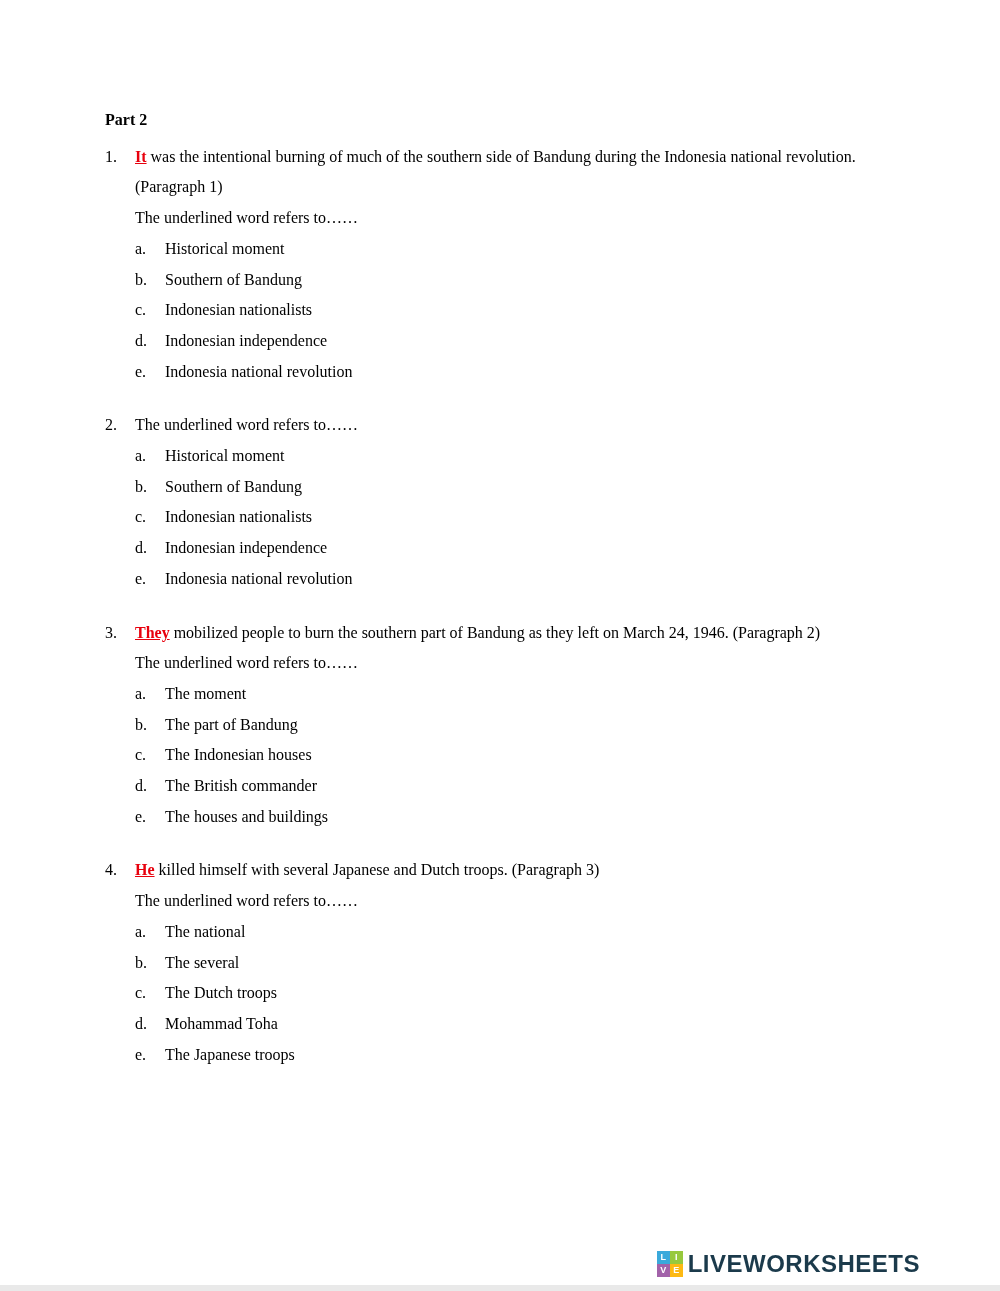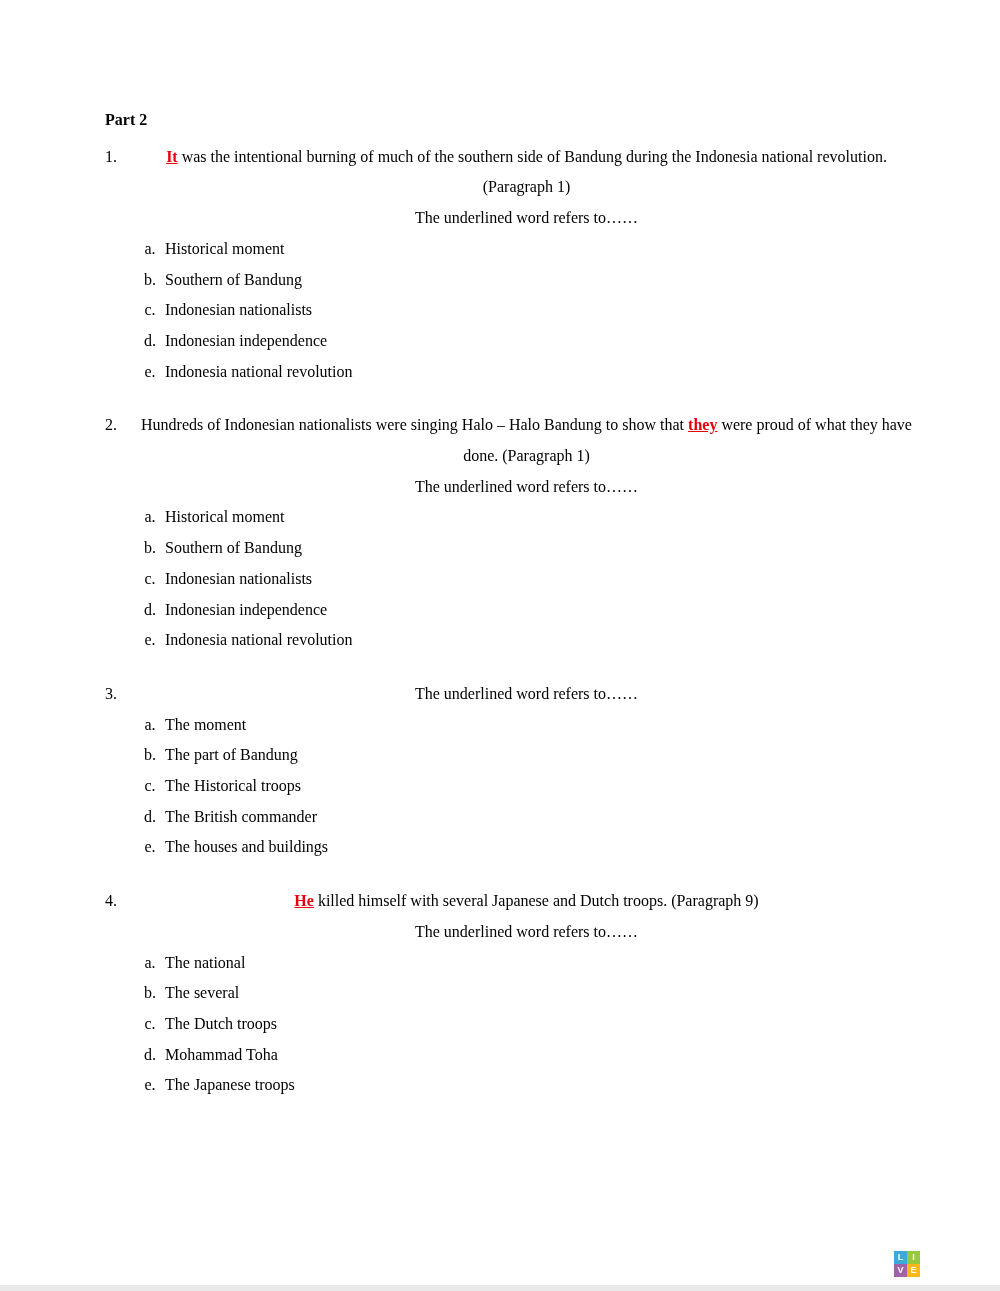--- a/index.html
+++ b/index.html
@@ -25,21 +25,20 @@
     display: flex;
     margin-bottom: 23px;
   }
   .qnum {
     width: 30px;
     flex: none;
   }
   .qbody {
     flex: 1;
     max-width: 790px;
-    text-align: center;
   }
   .hl {
     color: #e8000d;
     font-weight: bold;
     text-decoration: underline;
     text-decoration-color: #e8000d;
   }
   .option {
     display: flex;
     cursor: pointer;
@@ -129,21 +128,20 @@
           <span class="olet">e.</span>
           <span class="otext">Indonesia national revolution</span>
         </div>
       </div>
     </div>
   </div>
 
   <div class="question">
     <div class="qnum">2.</div>
     <div class="qbody">
-      <div class="qtext"><span>Hundreds of Indonesian nationalists were singing Halo – Halo Bandung to show that </span><span class="hl">they</span><span> were proud of what they have done. (Paragraph 1)</span></div>
       <div class="qprompt">The underlined word refers to……</div>
       <div class="options">
         <div class="option">
           <span class="olet">a.</span>
           <span class="otext">Historical moment</span>
         </div>
         <div class="option">
           <span class="olet">b.</span>
           <span class="otext">Southern of Bandung</span>
         </div>
@@ -159,50 +157,51 @@
           <span class="olet">e.</span>
           <span class="otext">Indonesia national revolution</span>
         </div>
       </div>
     </div>
   </div>
 
   <div class="question">
     <div class="qnum">3.</div>
     <div class="qbody">
+      <div class="qtext"><span></span><span class="hl">They</span><span> mobilized people to burn the southern part of Bandung as they left on March 24, 1946.  (Paragraph 2)</span></div>
       <div class="qprompt">The underlined word refers to……</div>
       <div class="options">
         <div class="option">
           <span class="olet">a.</span>
           <span class="otext">The moment</span>
         </div>
         <div class="option">
           <span class="olet">b.</span>
           <span class="otext">The part of Bandung</span>
         </div>
         <div class="option">
           <span class="olet">c.</span>
-          <span class="otext">The Historical troops</span>
+          <span class="otext">The Indonesian houses</span>
         </div>
         <div class="option">
           <span class="olet">d.</span>
           <span class="otext">The British commander</span>
         </div>
         <div class="option">
           <span class="olet">e.</span>
           <span class="otext">The houses and buildings</span>
         </div>
       </div>
     </div>
   </div>
 
   <div class="question">
     <div class="qnum">4.</div>
     <div class="qbody">
-      <div class="qtext"><span></span><span class="hl">He</span><span> killed himself with several Japanese and Dutch troops. (Paragraph 9)</span></div>
+      <div class="qtext"><span></span><span class="hl">He</span><span> killed himself with several Japanese and Dutch troops. (Paragraph 3)</span></div>
       <div class="qprompt">The underlined word refers to……</div>
       <div class="options">
         <div class="option">
           <span class="olet">a.</span>
           <span class="otext">The national</span>
         </div>
         <div class="option">
           <span class="olet">b.</span>
           <span class="otext">The several</span>
         </div>
@@ -225,16 +224,17 @@
 </div>
 
 <div class="footer">
   <a class="brand">
     <span class="logo-grid">
       <span class="logo-cell" style="background-color: rgb(58, 169, 219);">L</span>
       <span class="logo-cell" style="background-color: rgb(151, 201, 61);">I</span>
       <span class="logo-cell" style="background-color: rgb(162, 98, 169);">V</span>
       <span class="logo-cell" style="background-color: rgb(253, 185, 19);">E</span>
     </span>
+    <span class="brand-text" style="color: rgb(27, 58, 75);">LIVEWORKSHEETS</span>
   </a>
 </div>
 
 <div class="bottom-strip"></div>
 
 </body></html>

